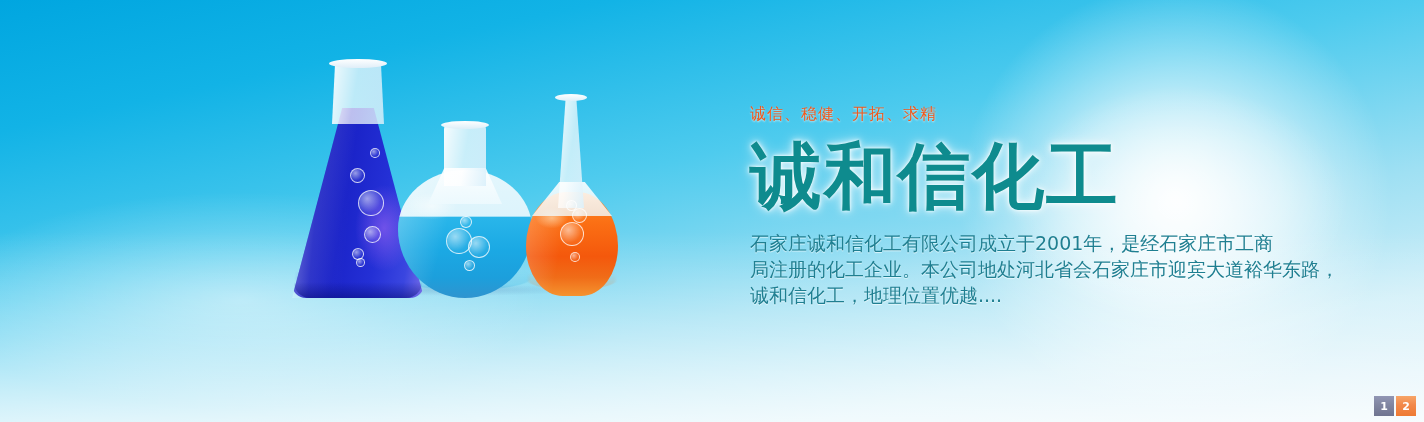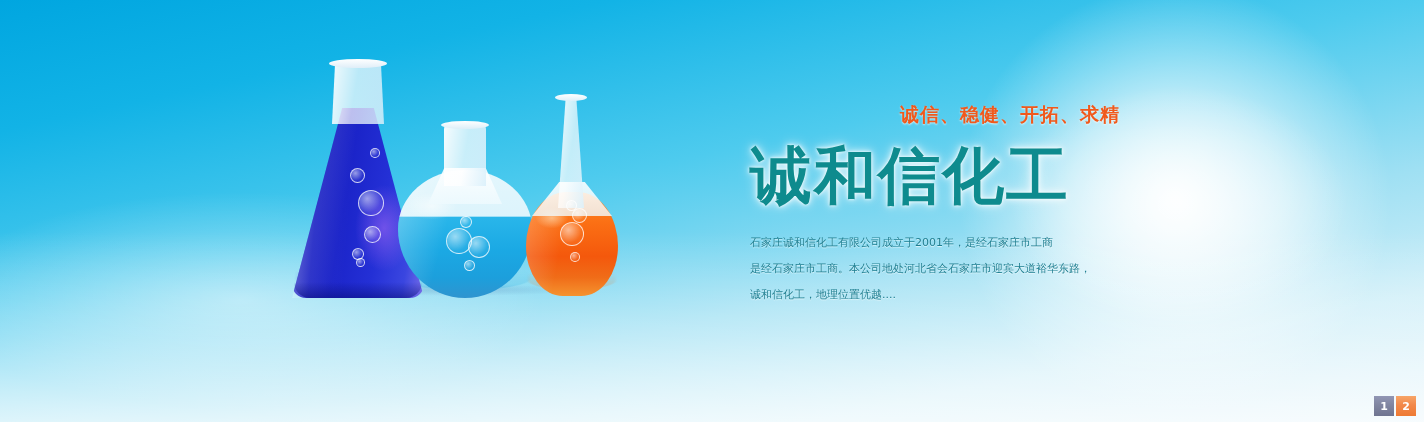--- a/index.html
+++ b/index.html
@@ -196,45 +196,44 @@
   }
 
   
   .text-block {
     position: absolute;
     left: 750px;
     top: 100px;
     width: 520px;
   }
   .slogan {
-    font-size: 19px;
-    font-weight: bold;
+    font-size: 16px;
+    font-weight: normal;
     color: #f0591c;
     letter-spacing: 1px;
     line-height: 28px;
     margin: 0 0 10px 0;
     text-shadow: 0 1px 2px rgba(255,255,255,0.75);
     white-space: nowrap;
-    text-align: center;
   }
   .title {
-    font-size: 62px;
+    font-size: 72px;
     font-weight: bold;
     color: #0e8b8e;
     line-height: 76px;
     letter-spacing: 2px;
     margin: 0 0 16px 0;
     white-space: nowrap;
     text-shadow:
       0 0 3px rgba(255,255,255,0.95),
       0 0 7px rgba(255,255,255,0.85),
       0 0 14px rgba(255,255,255,0.6);
   }
   .desc {
-    font-size: 11px;
+    font-size: 19px;
     color: #1f7f91;
     line-height: 26px;
     margin: 0;
     text-shadow: 0 1px 1px rgba(255,255,255,0.7);
     white-space: nowrap;
   }
   .desc-line { display: block; }
 
   
   .pager {
@@ -318,21 +317,21 @@
       <div class="bubble" style="left:44px; top:156px; width:8px; height:8px;"></div>
     </div>
 
   </div>
 
   <div class="text-block">
     <p class="slogan">诚信、稳健、开拓、求精</p>
     <h1 class="title">诚和信化工</h1>
     <p class="desc">
       <span class="desc-line">石家庄诚和信化工有限公司成立于2001年，是经石家庄市工商</span>
-      <span class="desc-line">是经石家庄市工商。本公司地处河北省会石家庄市迎宾大道裕华东路，</span>
+      <span class="desc-line">局注册的化工企业。本公司地处河北省会石家庄市迎宾大道裕华东路，</span>
       <span class="desc-line">诚和信化工，地理位置优越....</span>
     </p>
   </div>
 
   <div class="pager">
     <div class="pager-dot inactive">1</div>
     <div class="pager-dot active">2</div>
   </div>
 
 </div>

